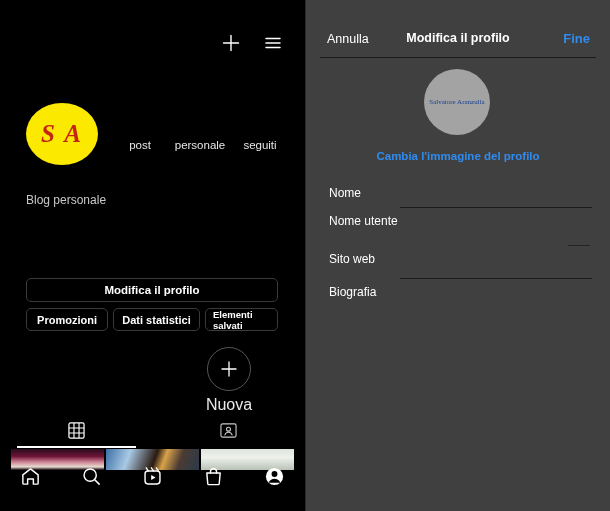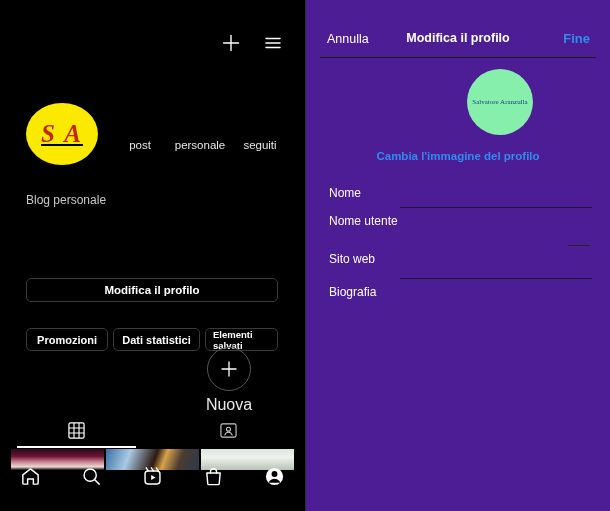--- a/index.html
+++ b/index.html
@@ -12,62 +12,62 @@
   #root { position: relative; width: 610px; height: 511px; background: #000; }
 
   .watermark {
     position: absolute; left: 2px; top: 1px;
     font-size: 7px; color: #8a8a8a; letter-spacing: .3px;
   }
   .watermark.right { left: 303px; }
 
   
   .panel-left  { position: absolute; left: 0;   top: 0; width: 305px; height: 511px; background: #000; }
-  .panel-right { position: absolute; left: 306px; top: 0; width: 304px; height: 511px; background: #4c1d95; }
+  .panel-right { position: absolute; left: 306px; top: 0; width: 304px; height: 511px; background: #404040; }
   .vdivider { position: absolute; left: 305px; top: 0; width: 1px; height: 511px; background: #2a2a2a; }
 
   
   .top-icons { position: absolute; right: 22px; top: 33px; display: flex; gap: 22px; align-items: center; }
   .ic { width: 20px; height: 20px; display: block; }
   .ic svg { display: block; }
 
   
   .pro-banner {
     position: absolute; left: 10px; top: 67px; width: 285px; height: 27px;
     display: flex; align-items: center; justify-content: center;
     border-top: 1px solid #1a1a1a; border-bottom: 1px solid #1a1a1a;
   }
   .pro-banner span { color: #2a6fd4; font-size: 11.5px; font-weight: bold; letter-spacing: .1px; }
 
   
   .avatar {
     position: absolute; left: 26px; top: 103px; width: 72px; height: 62px;
     border-radius: 50%; background: #FBE900;
-    display: flex; align-items: center; justify-content: center; text-decoration: underline;
+    display: flex; align-items: center; justify-content: center;
   }
   .avatar .sa {
     font-family: "Liberation Serif", serif; font-style: italic; font-weight: bold;
     font-size: 25px; color: #C42412; letter-spacing: 2px;
   }
   .stats { position: absolute; left: 110px; top: 135px; width: 180px; display: flex; }
   .stat { flex: 1; text-align: center; }
   .stat .num { display:block; color: #fff; font-size: 12px; font-weight: bold; height: 0; }
   .stat .lbl { color: #e6e6e6; font-size: 11.5px; }
 
   .biotext { position: absolute; left: 26px; top: 193px; color: #c9c9c9; font-size: 12px; }
 
   
   .btn {
     border: 1px solid #3a3a3a; border-radius: 5px; background: #000;
     color: #fff; display: flex; align-items: center; justify-content: center;
     font-size: 11px; font-weight: bold;
   }
   .btn-edit { position: absolute; left: 26px; top: 278px; width: 252px; height: 24px; font-size: 11.5px; }
   .btn-row { position: absolute; left: 26px; top: 308px; width: 252px; display: flex; gap: 5px; }
-  .btn-row .btn { height: 23px; padding: 0 7px; margin-top: 20px; }
+  .btn-row .btn { height: 23px; padding: 0 7px; }
   .btn-promo { flex: 0 0 82px; }
   .btn-stats { flex: 0 0 87px; }
   .btn-saved { flex: 0 0 73px; font-size: 9.5px; }
 
   
   .newstory { position: absolute; left: 205px; top: 347px; width: 48px; text-align: center; }
   .newstory .circ {
     width: 44px; height: 44px; margin: 0 auto; border-radius: 50%;
     border: 1px solid #555; display: flex; align-items: center; justify-content: center;
   }
@@ -93,21 +93,21 @@
   
   .r-header { position: absolute; left: 0; top: 27px; width: 304px; height: 30px; }
   .r-cancel { position: absolute; left: 21px; top: 5px; color: #fff; font-size: 12.5px; }
   .r-title  { position: absolute; left: 0; right: 0; top: 4px; text-align: center; color: #fff; font-size: 12.5px; font-weight: bold; }
   .r-done   { position: absolute; right: 20px; top: 4px; color: #2f8cf0; font-size: 13px; font-weight: bold; }
   .r-hdr-line { position: absolute; left: 14px; top: 57px; width: 276px; height: 1px; background: #1b1b1b; }
 
   
   .r-pic {
     position: absolute; left: 424px; top: 69px; width: 66px; height: 66px; border-radius: 50%;
-    background: #86efac; display: flex; align-items: center; justify-content: center; margin-left: 43px;
+    background: #a3a3a3; display: flex; align-items: center; justify-content: center;
   }
   .r-pic span { font-family: "Liberation Serif", serif; font-size: 7px; color: #16418f; white-space: nowrap; }
   .r-change { position: absolute; left: 0; right: 0; top: 150px; text-align: center; color: #2f8cf0; font-size: 11.5px; font-weight: bold; }
 
   
   .fields { position: absolute; left: 0; top: 180px; width: 304px; }
   .field { position: relative; display: flex; padding: 0 0 0 23px; }
   .field .flabel { color: #fff; font-size: 12px; line-height: 15px; width: 70px; padding-top: 6px; }
   .field .fvalue { flex: 1; color: #c8c8c8; font-size: 11.5px; padding-top: 6px; padding-right: 14px; min-height: 24px; }
   .fline { position: absolute; left: 94px; right: 18px; bottom: 0; height: 1px; background: #1c1c1c; }

